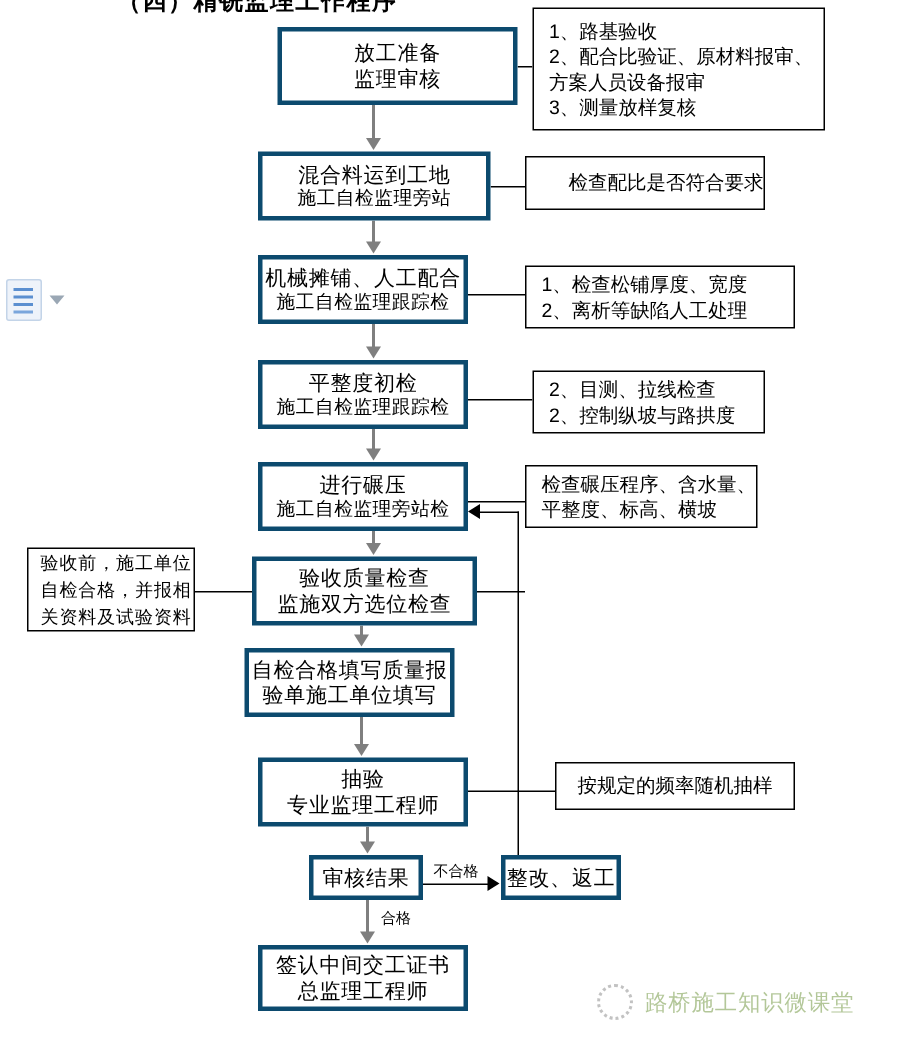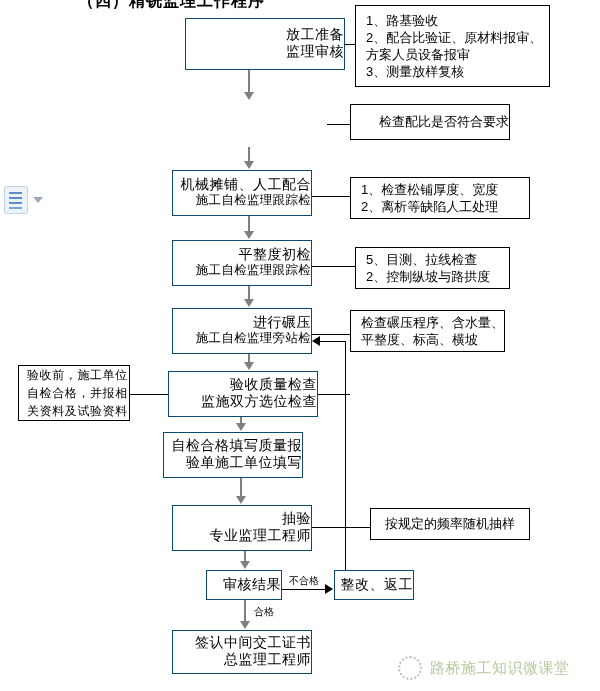--- a/index.html
+++ b/index.html
@@ -9,31 +9,30 @@
     font-family:"Liberation Sans","DejaVu Sans",sans-serif;
     color:#000;
     overflow:hidden;
     position:relative;
   }
   #canvas{position:absolute;left:0;top:0;width:600px;height:510px;}
 
   
   .box{
     position:absolute;
-    border:1px solid #0c4a6e;
+    border:3px solid #0c4a6e;
     background:#fff;
     box-sizing:border-box;
     display:flex;
     flex-direction:column;
-    align-items:flex-end;
+    align-items:center;
     justify-content:center;
     text-align:center;
     line-height:1.18;
     z-index:3;
-    font-family:Liberation Mono, monospace;
   }
   .box .l1{font-size:14px;letter-spacing:.5px;white-space:nowrap;}
   .box .l2{font-size:12.5px;letter-spacing:.3px;white-space:nowrap;}
 
   
   .note{
     position:absolute;
     border:1px solid #000;
     background:#fff;
     box-sizing:border-box;
@@ -151,20 +150,24 @@
   <div id="doc-widget">
     <span class="sheet"></span>
     <span class="chev"></span>
   </div>
 
   <div class="box" style="left:185px;top:18px;width:160px;height:52px;">
     <div class="l1">放工准备</div>
     <div class="l1">监理审核</div>
   </div>
 
+  <div class="box" style="left:172px;top:101px;width:155px;height:46px;">
+    <div class="l1">混合料运到工地</div>
+    <div class="l2">施工自检监理旁站</div>
+  </div>
 
   <div class="box" style="left:172px;top:170px;width:140px;height:46px;">
     <div class="l1">机械摊铺、人工配合</div>
     <div class="l2">施工自检监理跟踪检</div>
   </div>
 
   <div class="box" style="left:172px;top:240px;width:140px;height:46px;">
     <div class="l1">平整度初检</div>
     <div class="l2">施工自检监理跟踪检</div>
   </div>
@@ -212,21 +215,21 @@
   <div class="note center" style="left:350px;top:104px;width:160px;height:36px;align-items:flex-end;">
     <div class="ln">检查配比是否符合要求</div>
   </div>
 
   <div class="note leftpad" style="left:350px;top:177px;width:180px;height:42px;">
     <div class="ln">1、检查松铺厚度、宽度</div>
     <div class="ln">2、离析等缺陷人工处理</div>
   </div>
 
   <div class="note leftpad" style="left:355px;top:247px;width:155px;height:42px;">
-    <div class="ln">5、目测、拉线检查</div>
+    <div class="ln">2、目测、拉线检查</div>
     <div class="ln">2、控制纵坡与路拱度</div>
   </div>
 
   <div class="note leftpad" style="left:350px;top:310px;width:155px;height:42px;">
     <div class="ln">检查碾压程序、含水量、</div>
     <div class="ln">平整度、标高、横坡</div>
   </div>
 
 
   <div class="note center" style="left:370px;top:508px;width:160px;height:32px;">

